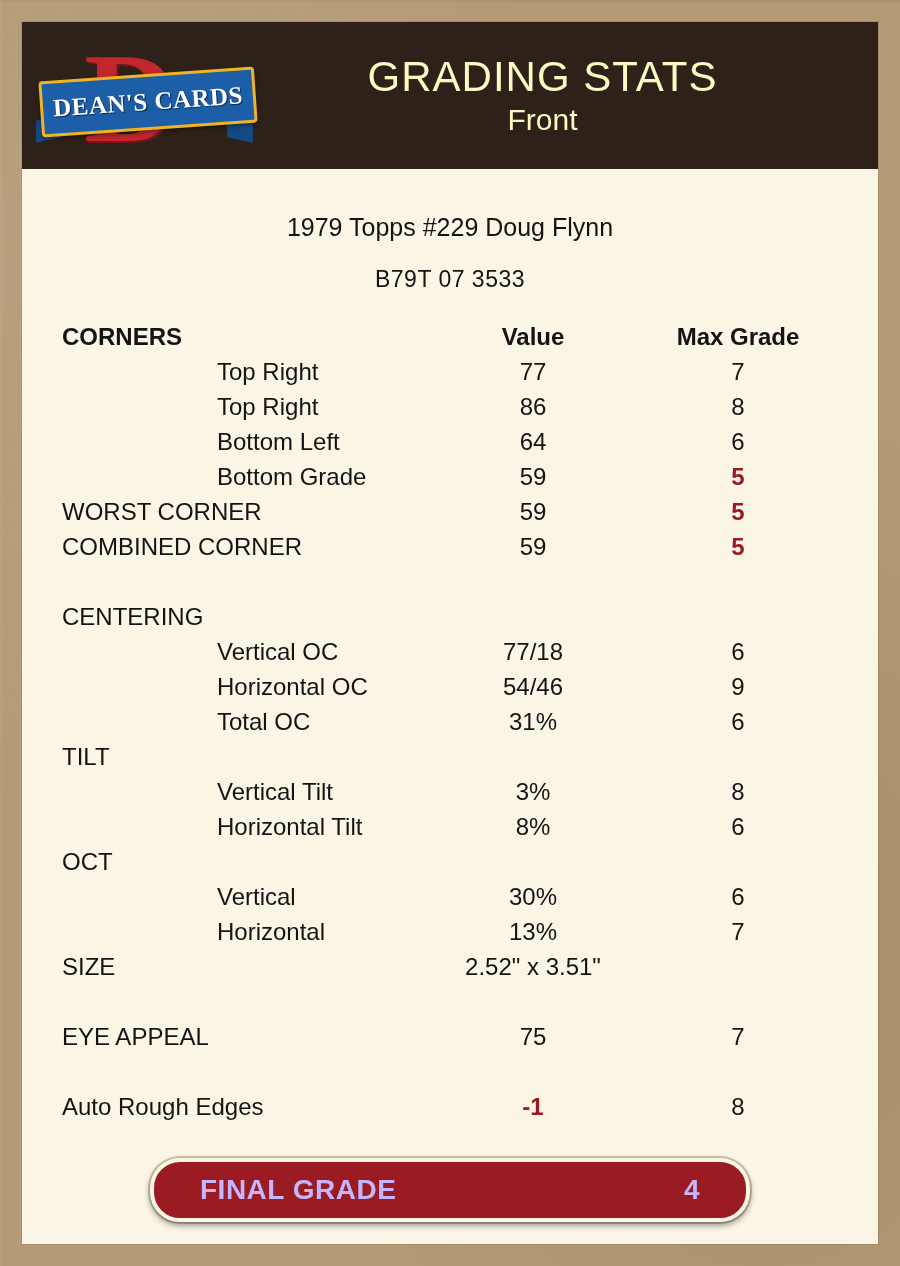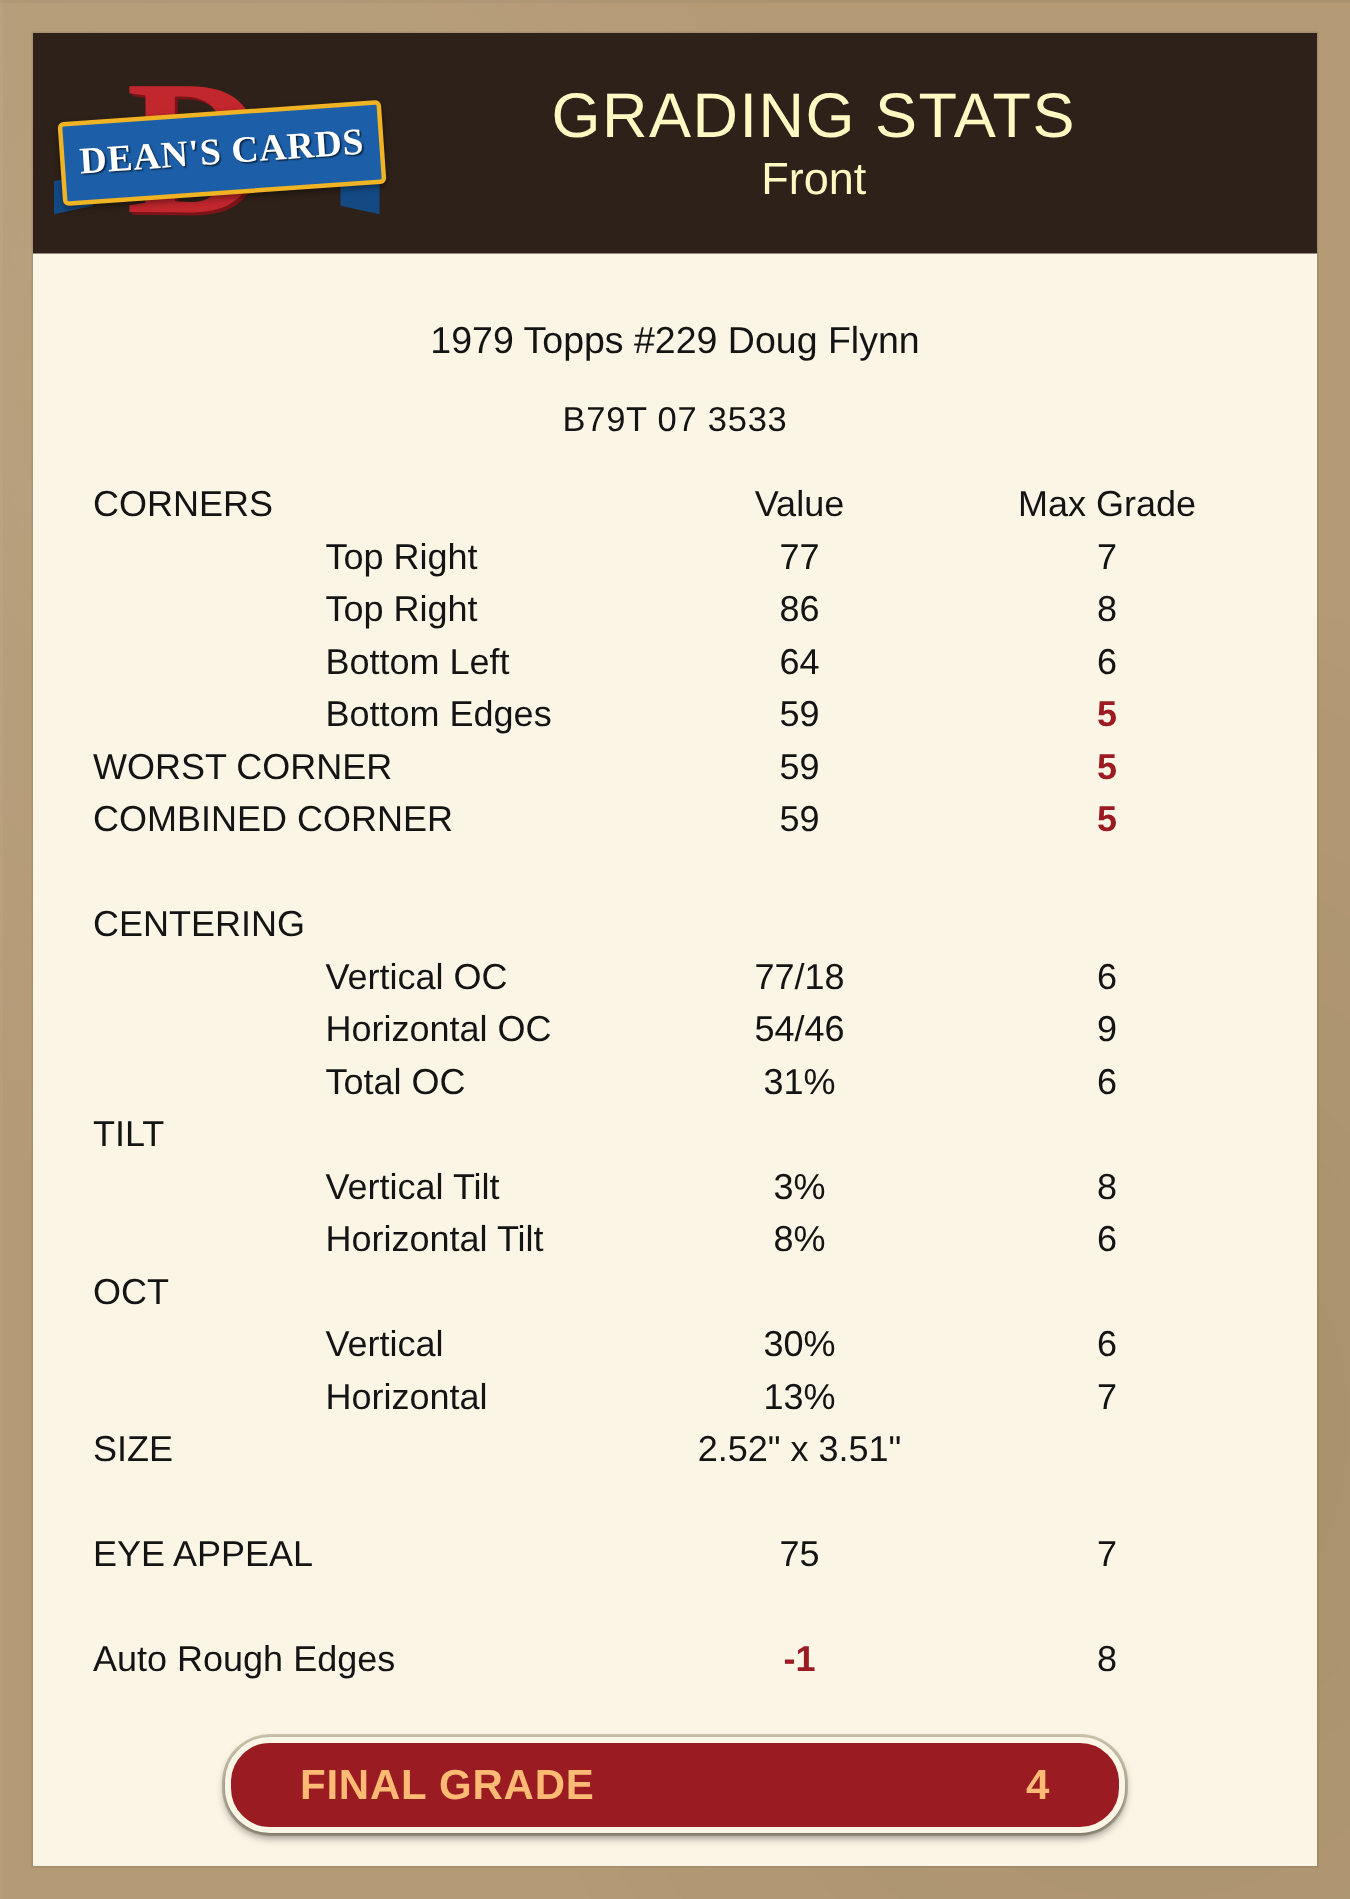--- a/index.html
+++ b/index.html
@@ -152,39 +152,39 @@
     width: 210px;
   }
   td.grade {
     text-align: center;
     width: 200px;
     padding-right: 20px;
   }
   .bold { font-weight: normal; }
   .red { color: #9b1b23; font-weight: bold; }
   .spacer-row td { height: 18px; }
-  .head-row td { font-weight: normal; }
+  .head-row td { font-weight: bold; }
 
   .final-wrap {
     display: flex;
     justify-content: center;
     margin-top: 34px;
   }
   .final-grade {
     width: 500px;
     height: 56px;
     background: #9b1b23;
     border: 4px solid #fbf5e6;
     border-radius: 30px;
     box-shadow: 0 3px 6px rgba(0,0,0,0.45), 0 0 0 2px #cfc6ae;
     display: flex;
     align-items: center;
     justify-content: space-between;
     padding: 0 46px;
-    color: #fdba74;
+    color: #c4b5fd;
     font-size: 28px;
     font-weight: bold;
     letter-spacing: 0.5px;
   }
 </style>
 </head>
 <body>
 
 <div class="bg-texture"></div>
 
@@ -227,21 +227,21 @@
           <td class="lbl indent">Top Right</td>
           <td class="val">86</td>
           <td class="grade">8</td>
         </tr>
         <tr>
           <td class="lbl indent">Bottom Left</td>
           <td class="val">64</td>
           <td class="grade">6</td>
         </tr>
         <tr>
-          <td class="lbl indent">Bottom Edges</td>
+          <td class="lbl indent">Bottom Grade</td>
           <td class="val">59</td>
           <td class="grade red">5</td>
         </tr>
 
         <tr>
           <td class="lbl bold">WORST CORNER</td>
           <td class="val">59</td>
           <td class="grade red">5</td>
         </tr>
         <tr>

